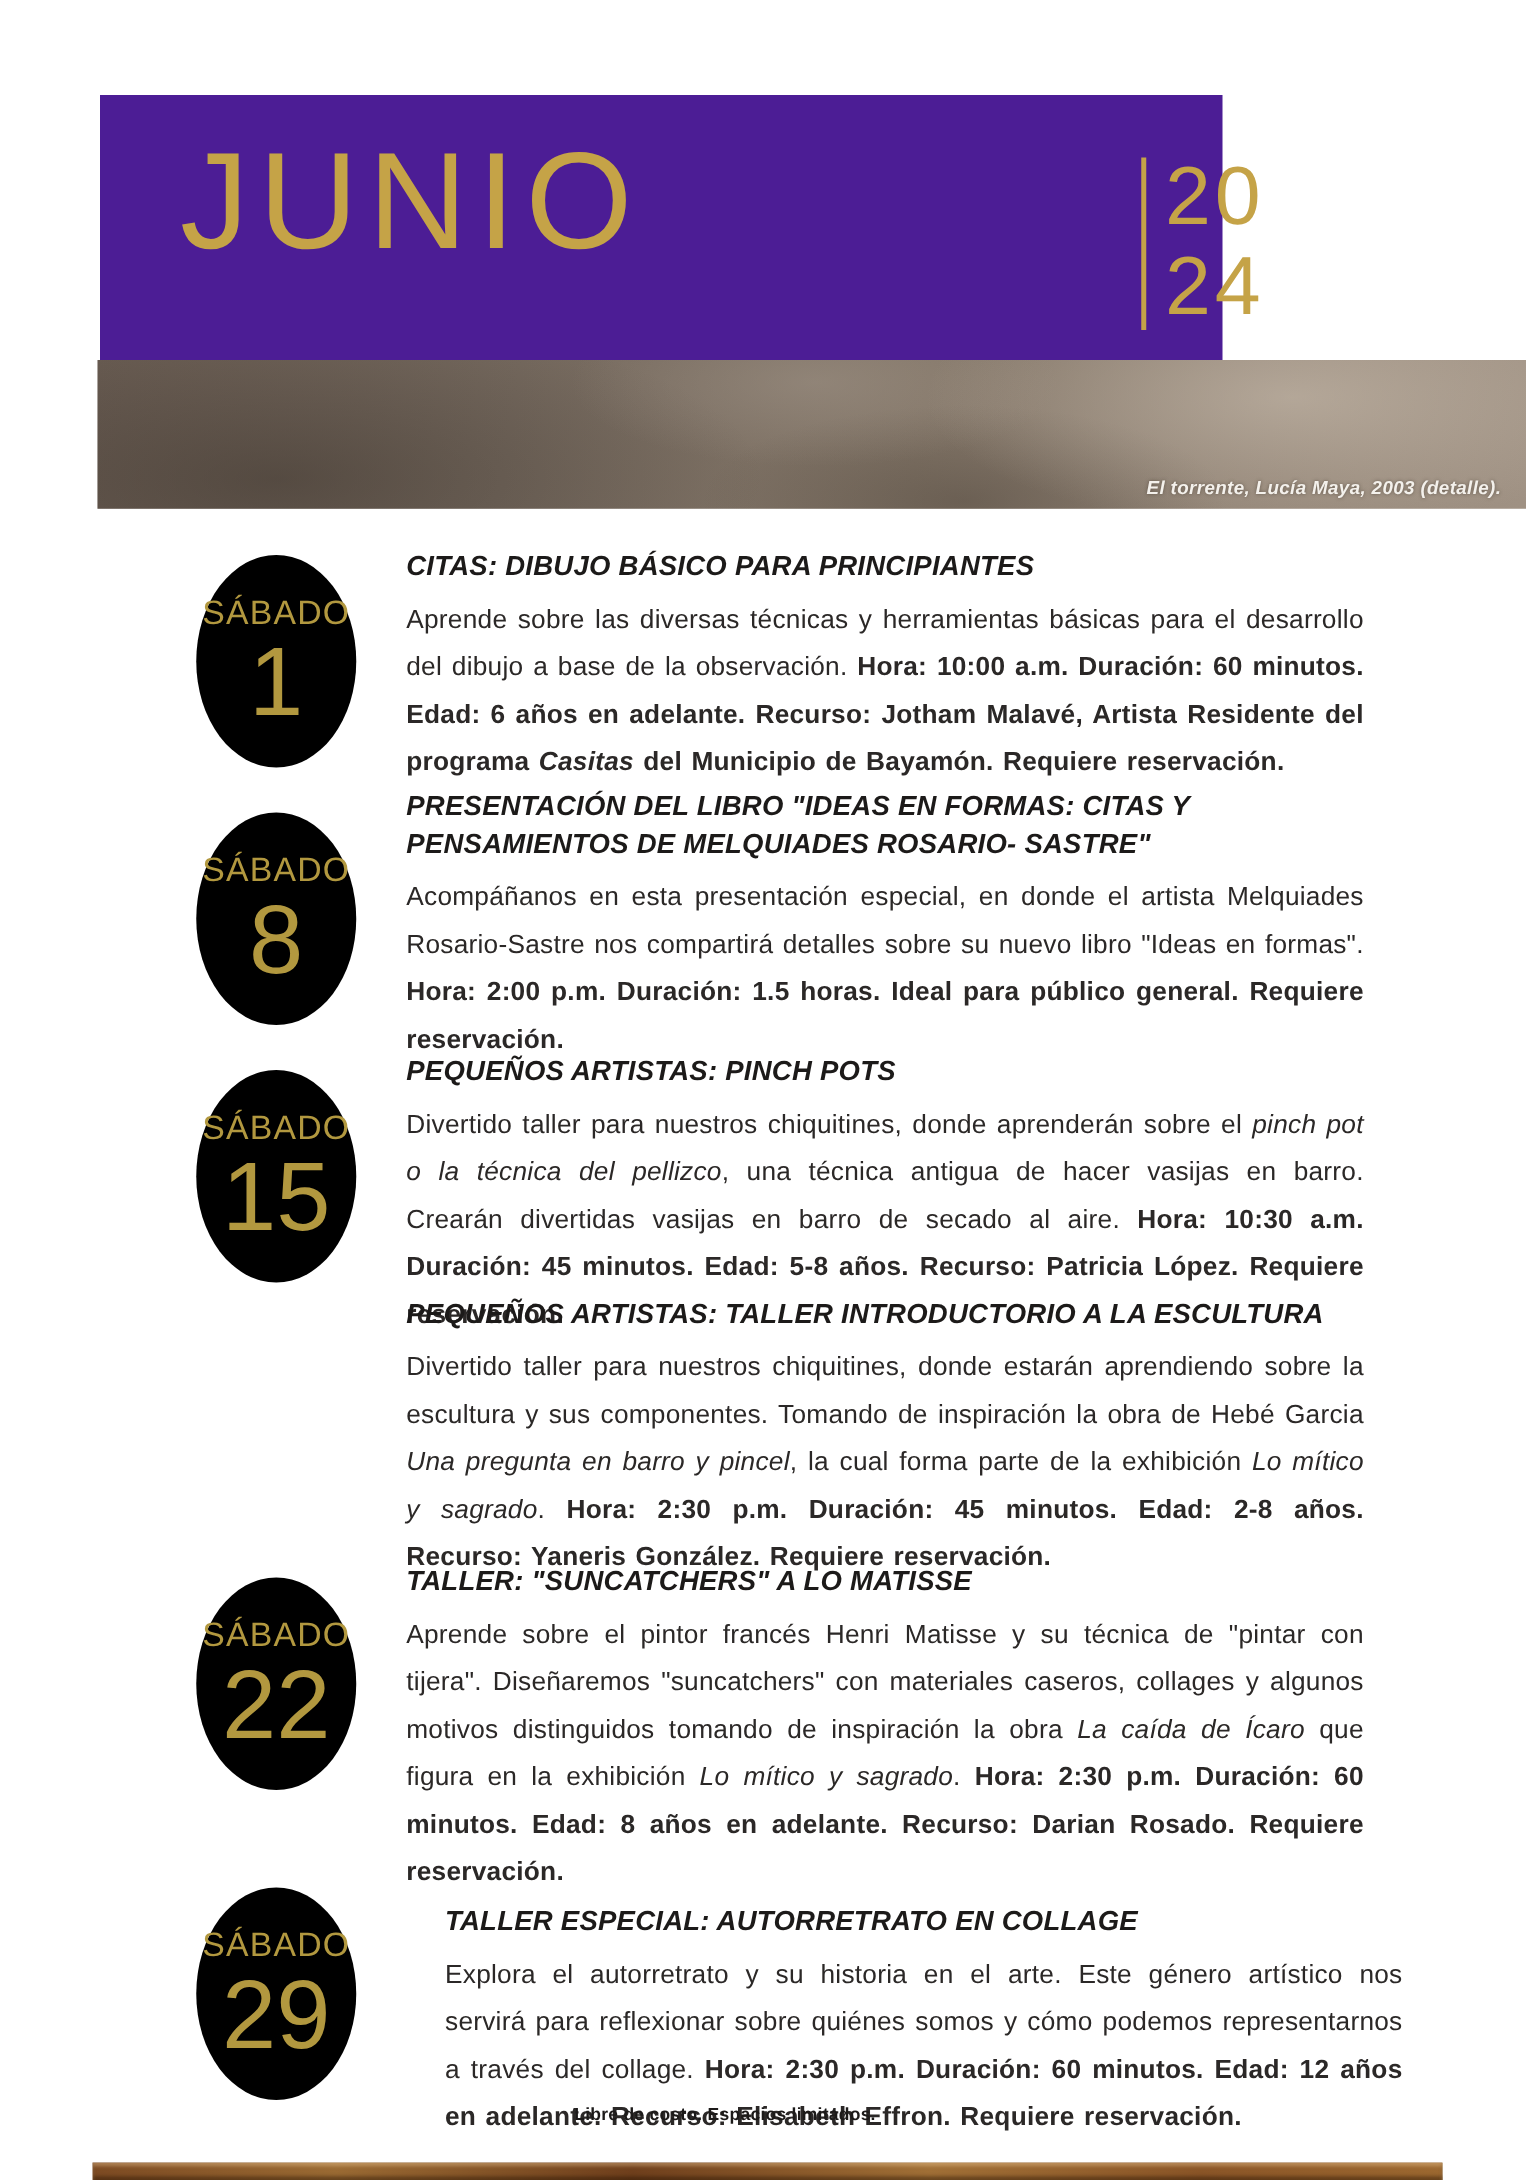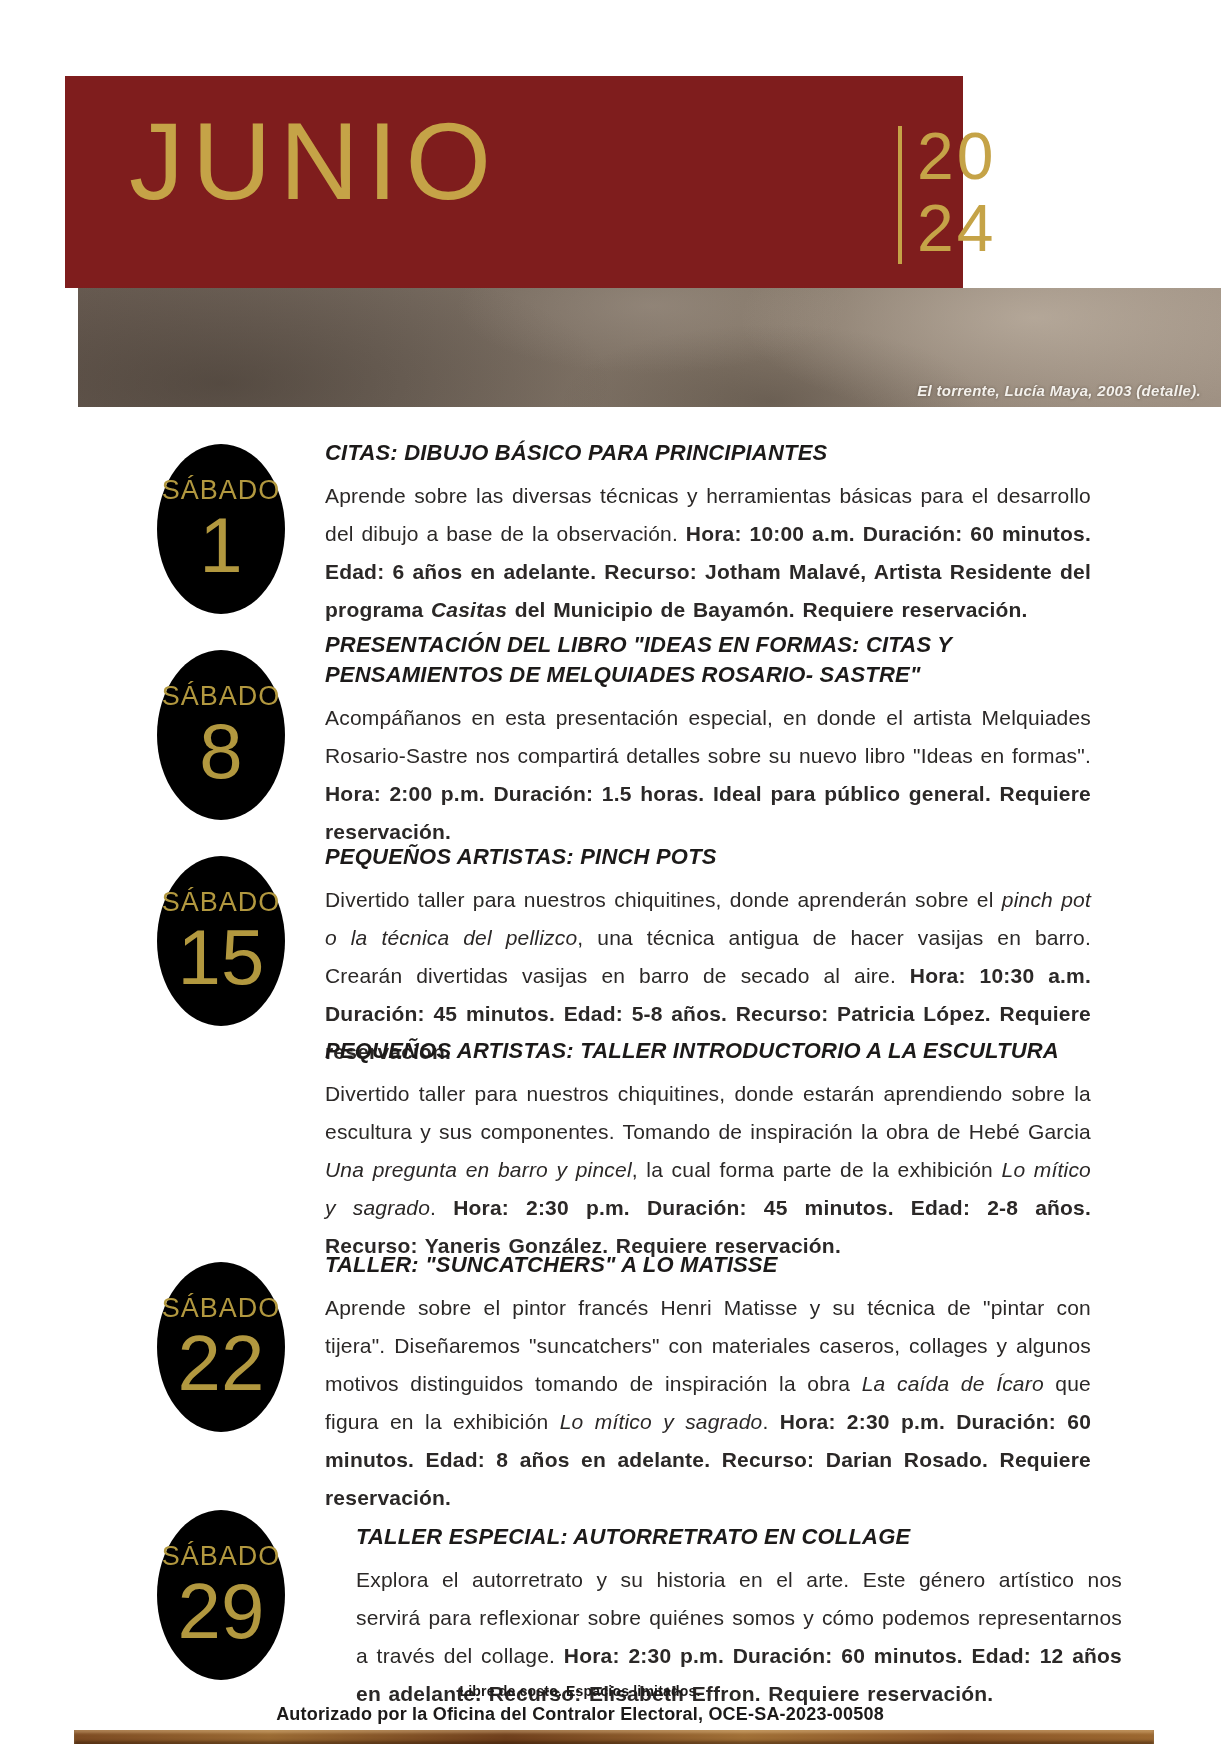--- a/index.html
+++ b/index.html
@@ -5,22 +5,22 @@
   html,body{margin:0;padding:0;background:#ffffff;}
   .page{
     position:relative;
     width:1221px;height:1747px;
     background:#ffffff;
     font-family:"Liberation Sans", sans-serif;
     overflow:hidden;
   }
   
   .banner{
-    position:absolute;left:65px;top:76px;width:898px;height:212px;
-    background:#7f1d1d;
+    position:absolute;left:80px;top:76px;width:898px;height:212px;
+    background:#4c1d95;
   }
   .month{
     position:absolute;left:64px;top:30px;
     font-size:110px;line-height:1;font-weight:400;
     letter-spacing:8px;color:#c5a347;
   }
   .subtitle{
     position:absolute;left:66px;top:141px;
     font-size:37px;line-height:1.1;font-weight:400;
     letter-spacing:0.5px;color:#c5a347;white-space:nowrap;
@@ -149,18 +149,17 @@
     <div class="day-label">SÁBADO</div>
     <div class="day-number">29</div>
   </div>
   <div class="event-text" style="top:1522px;margin-left:31px;">
     <h3 class="event-title">TALLER ESPECIAL: AUTORRETRATO EN COLLAGE</h3>
     <p class="event-body"><span class="seg-r">Explora el autorretrato y su historia en el arte. Este género artístico nos servirá para reflexionar sobre quiénes somos y cómo podemos representarnos a través del collage. </span><span class="seg-b">Hora: 2:30 p.m. Duración: 60 minutos. Edad: 12 años en adelante. Recurso: Elisabeth Effron. Requiere reservación.</span></p>
   </div>
 
   <div class="footer">
     <p class="cost">Libre de costo. Espacios limitados.</p>
-    <p class="authorization">Autorizado por la Oficina del Contralor Electoral, OCE-SA-2023-00508</p>
   </div>
 
   <div class="wood-bar"></div>
 
 </div>
 
 </body></html>

